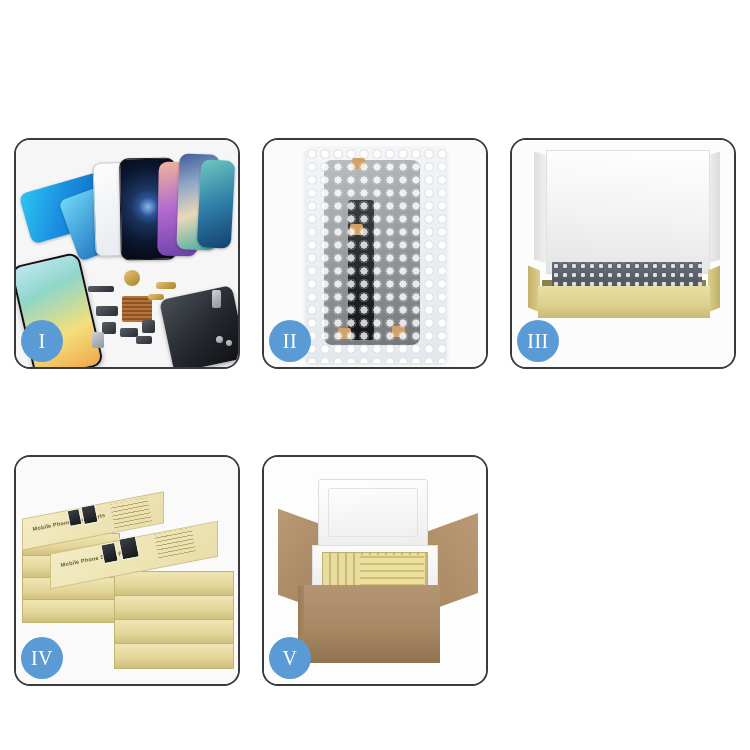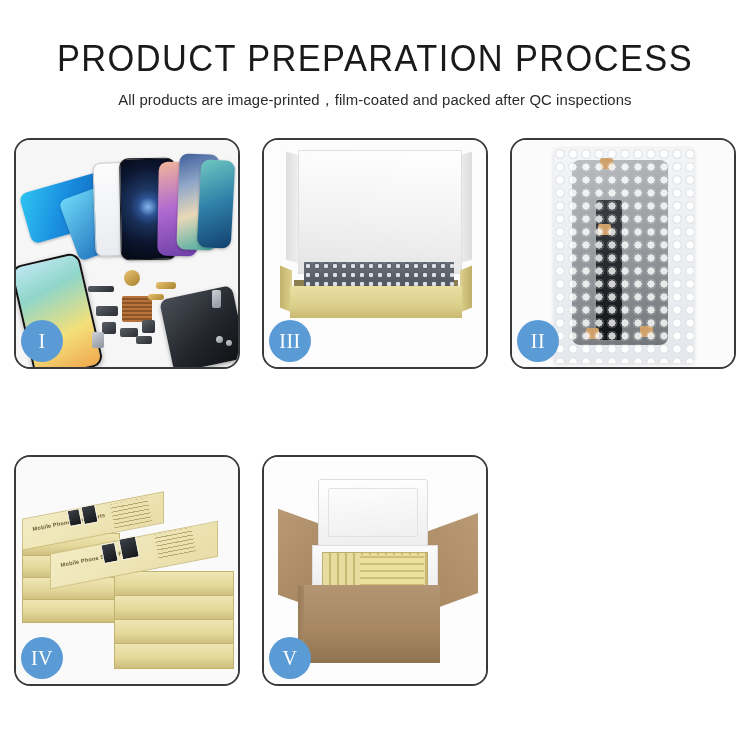--- a/index.html
+++ b/index.html
@@ -322,24 +322,20 @@
   .c6-tape {
     position: absolute; width: 16px; height: 16px;
     background: rgba(142,114,80,.65);
   }
 </style>
 </head>
 <body>
 
 <div class="page">
 
-  <div class="header">
-    <div class="title">PRODUCT PREPARATION PROCESS</div>
-    <div class="subtitle">All products are image-printed，film-coated and packed after QC inspections</div>
-  </div>
 
   <div class="grid">
 
     <div class="card">
       <div class="card-inner p1">
         <div class="ph ph-blue"></div>
         <div class="ph ph-blue2"></div>
         <div class="ph ph-glass"></div>
         <div class="ph ph-dark"></div>
         <div class="ph ph-purple"></div>
@@ -360,45 +356,45 @@
         <div class="chip" style="left:126px;top:180px;width:13px;height:13px;"></div>
         <div class="chip" style="left:120px;top:196px;width:16px;height:8px;"></div>
         <div class="chip chip-gray" style="left:196px;top:150px;width:9px;height:18px;"></div>
         <div class="chip chip-gray" style="left:200px;top:196px;width:7px;height:7px;border-radius:50%;"></div>
         <div class="chip chip-gray" style="left:210px;top:200px;width:6px;height:6px;border-radius:50%;"></div>
       </div>
       <div class="badge">I</div>
     </div>
 
     <div class="card">
+      <div class="card-inner p2">
+        <div class="bw-sheet"></div>
+        <div class="bw-item"></div>
+        <div class="bw-strip"></div>
+        <div class="bw-tape" style="left:88px;top:18px;"></div>
+        <div class="bw-tape" style="left:86px;top:84px;"></div>
+        <div class="bw-tape" style="left:74px;top:188px;"></div>
+        <div class="bw-tape" style="left:128px;top:186px;"></div>
+        <div class="bw-overlay"></div>
+      </div>
+      <div class="badge">II</div>
+    </div>
+
+    <div class="card">
       <div class="card-inner p3">
         <div class="b3-lid-l"></div>
         <div class="b3-lid-r"></div>
         <div class="b3-lid"></div>
         <div class="b3-inner"></div>
         <div class="b3-fill"></div>
         <div class="b3-side-l"></div>
         <div class="b3-side-r"></div>
         <div class="b3-front"></div>
       </div>
       <div class="badge">III</div>
-    </div>
-
-    <div class="card">
-      <div class="card-inner p2">
-        <div class="bw-sheet"></div>
-        <div class="bw-item"></div>
-        <div class="bw-strip"></div>
-        <div class="bw-tape" style="left:88px;top:18px;"></div>
-        <div class="bw-tape" style="left:86px;top:84px;"></div>
-        <div class="bw-tape" style="left:74px;top:188px;"></div>
-        <div class="bw-tape" style="left:128px;top:186px;"></div>
-        <div class="bw-overlay"></div>
-      </div>
-      <div class="badge">II</div>
     </div>
 
     <div class="card">
       <div class="card-inner p4">
         <div class="stack">
 
           <div class="sbox" style="left:2px;top:58px;width:96px;height:22px;"></div>
           <div class="sbox" style="left:2px;top:80px;width:96px;height:22px;"></div>
           <div class="sbox" style="left:2px;top:102px;width:96px;height:22px;"></div>
           <div class="sbox" style="left:2px;top:124px;width:96px;height:22px;"></div>

